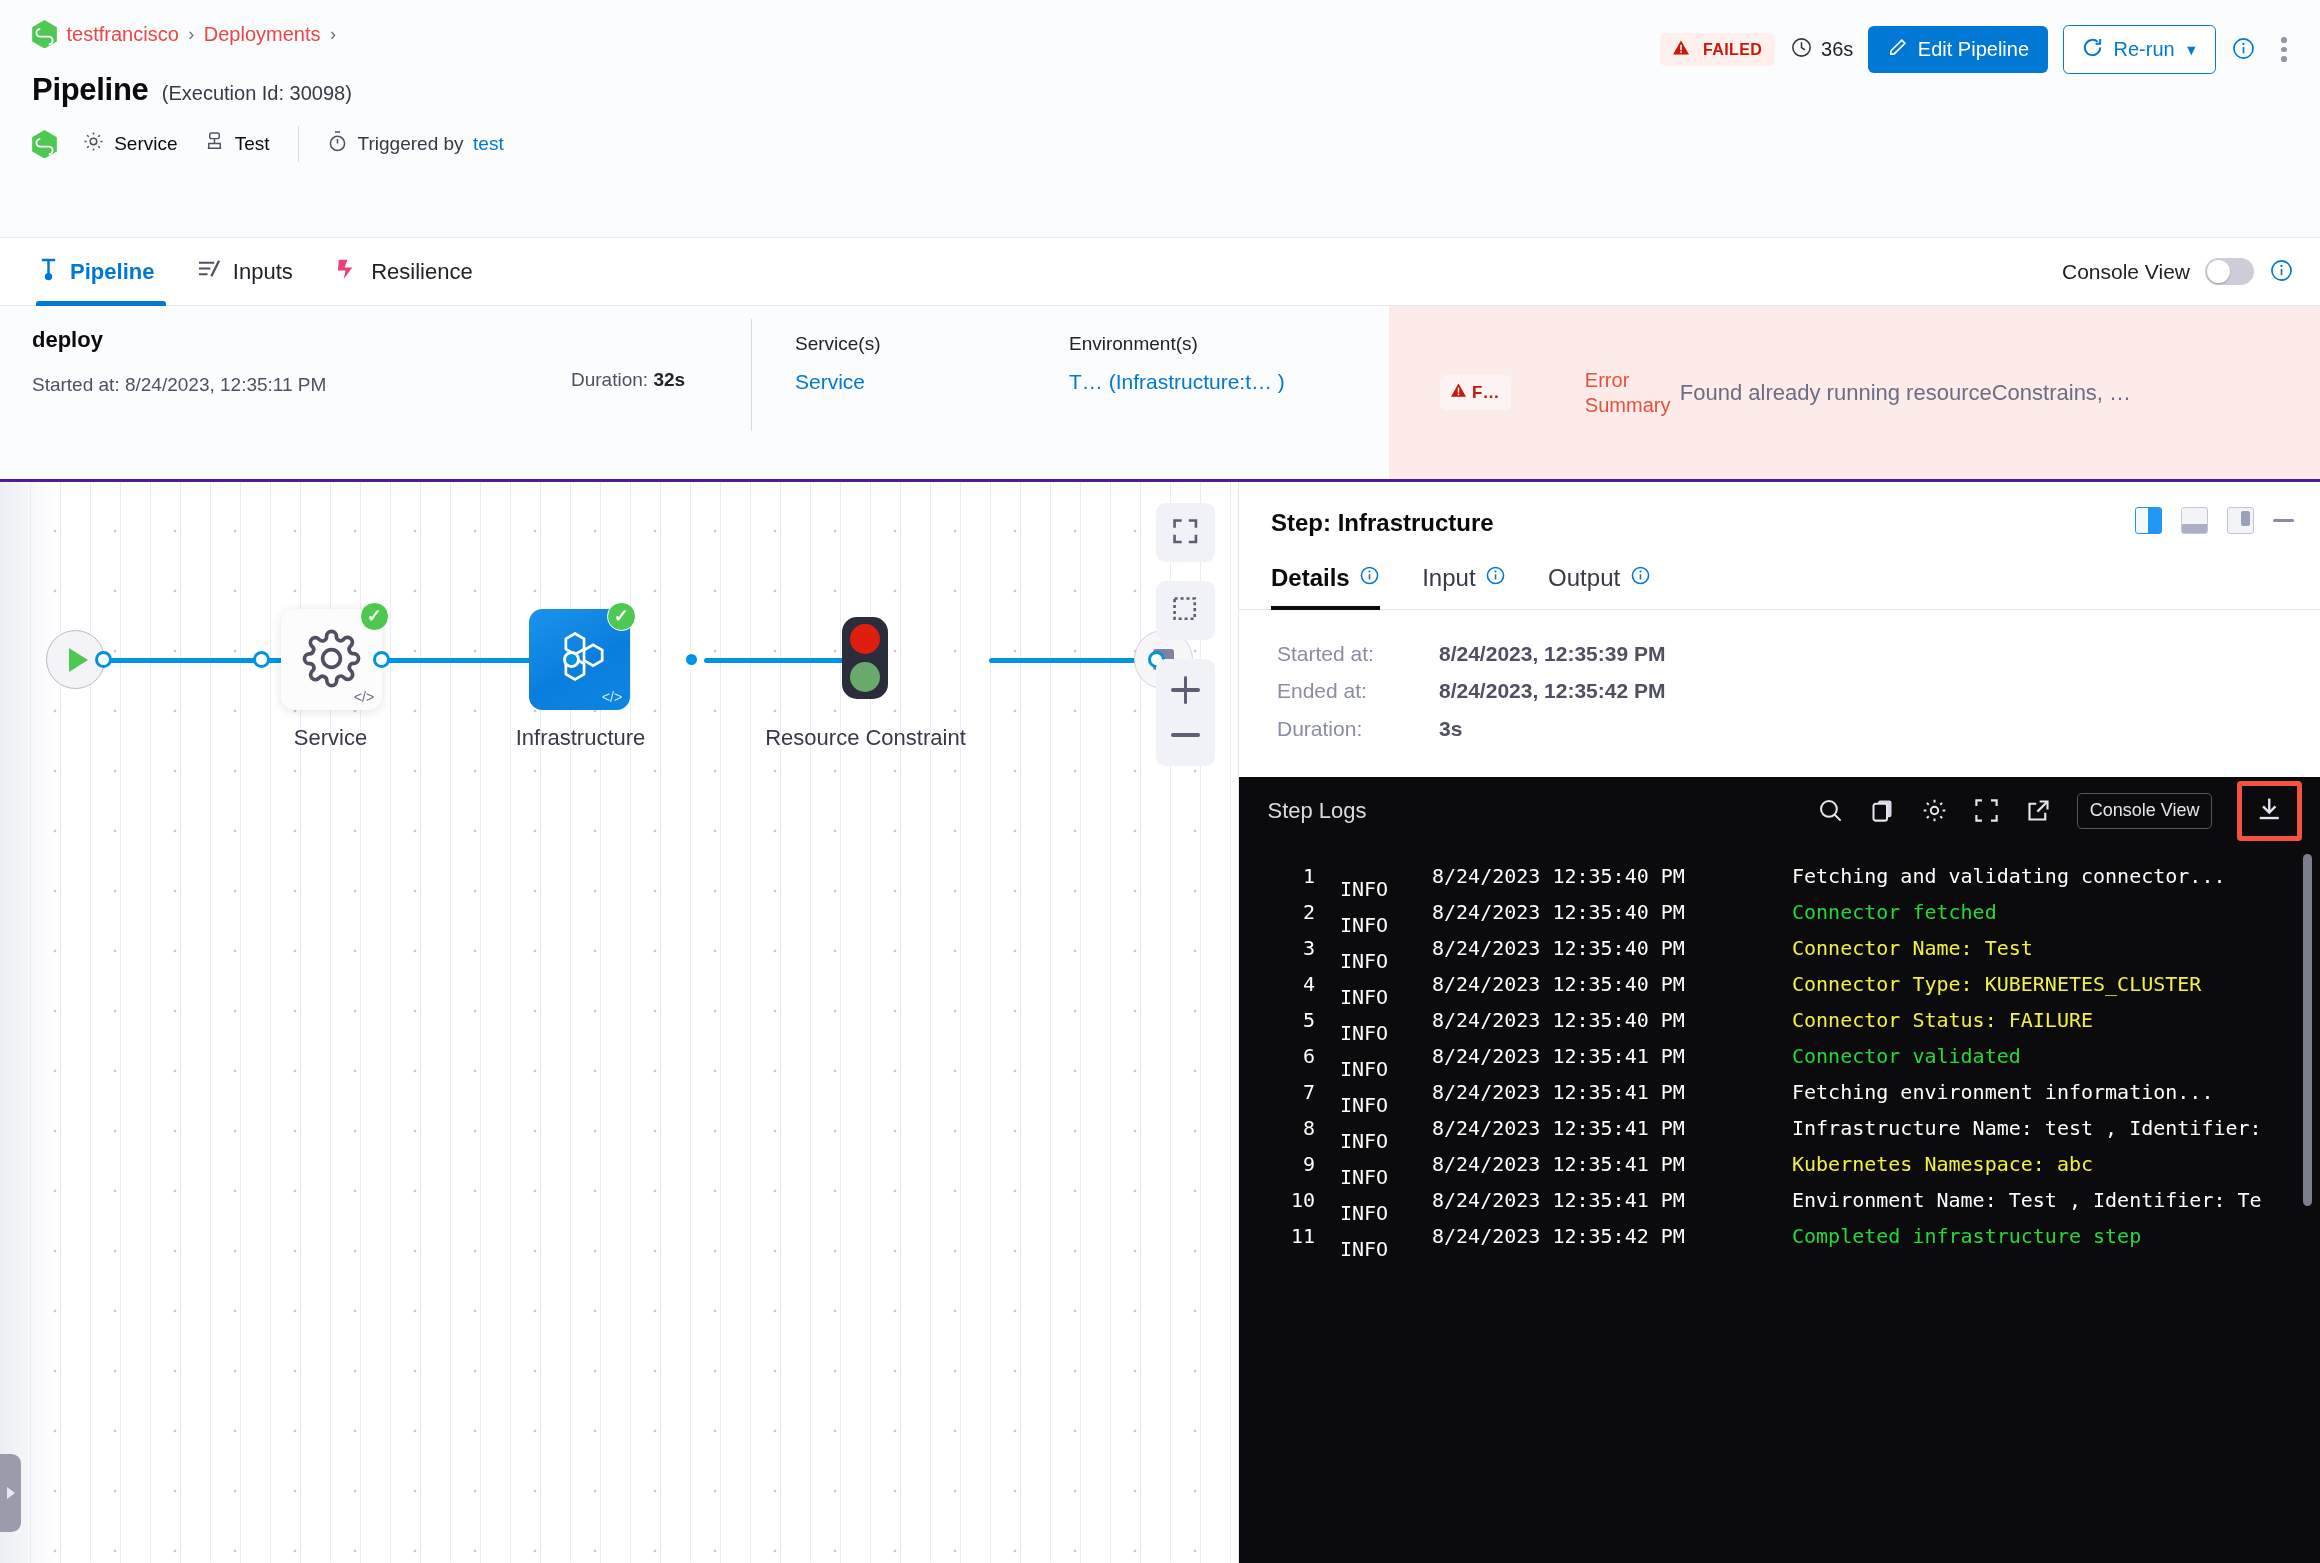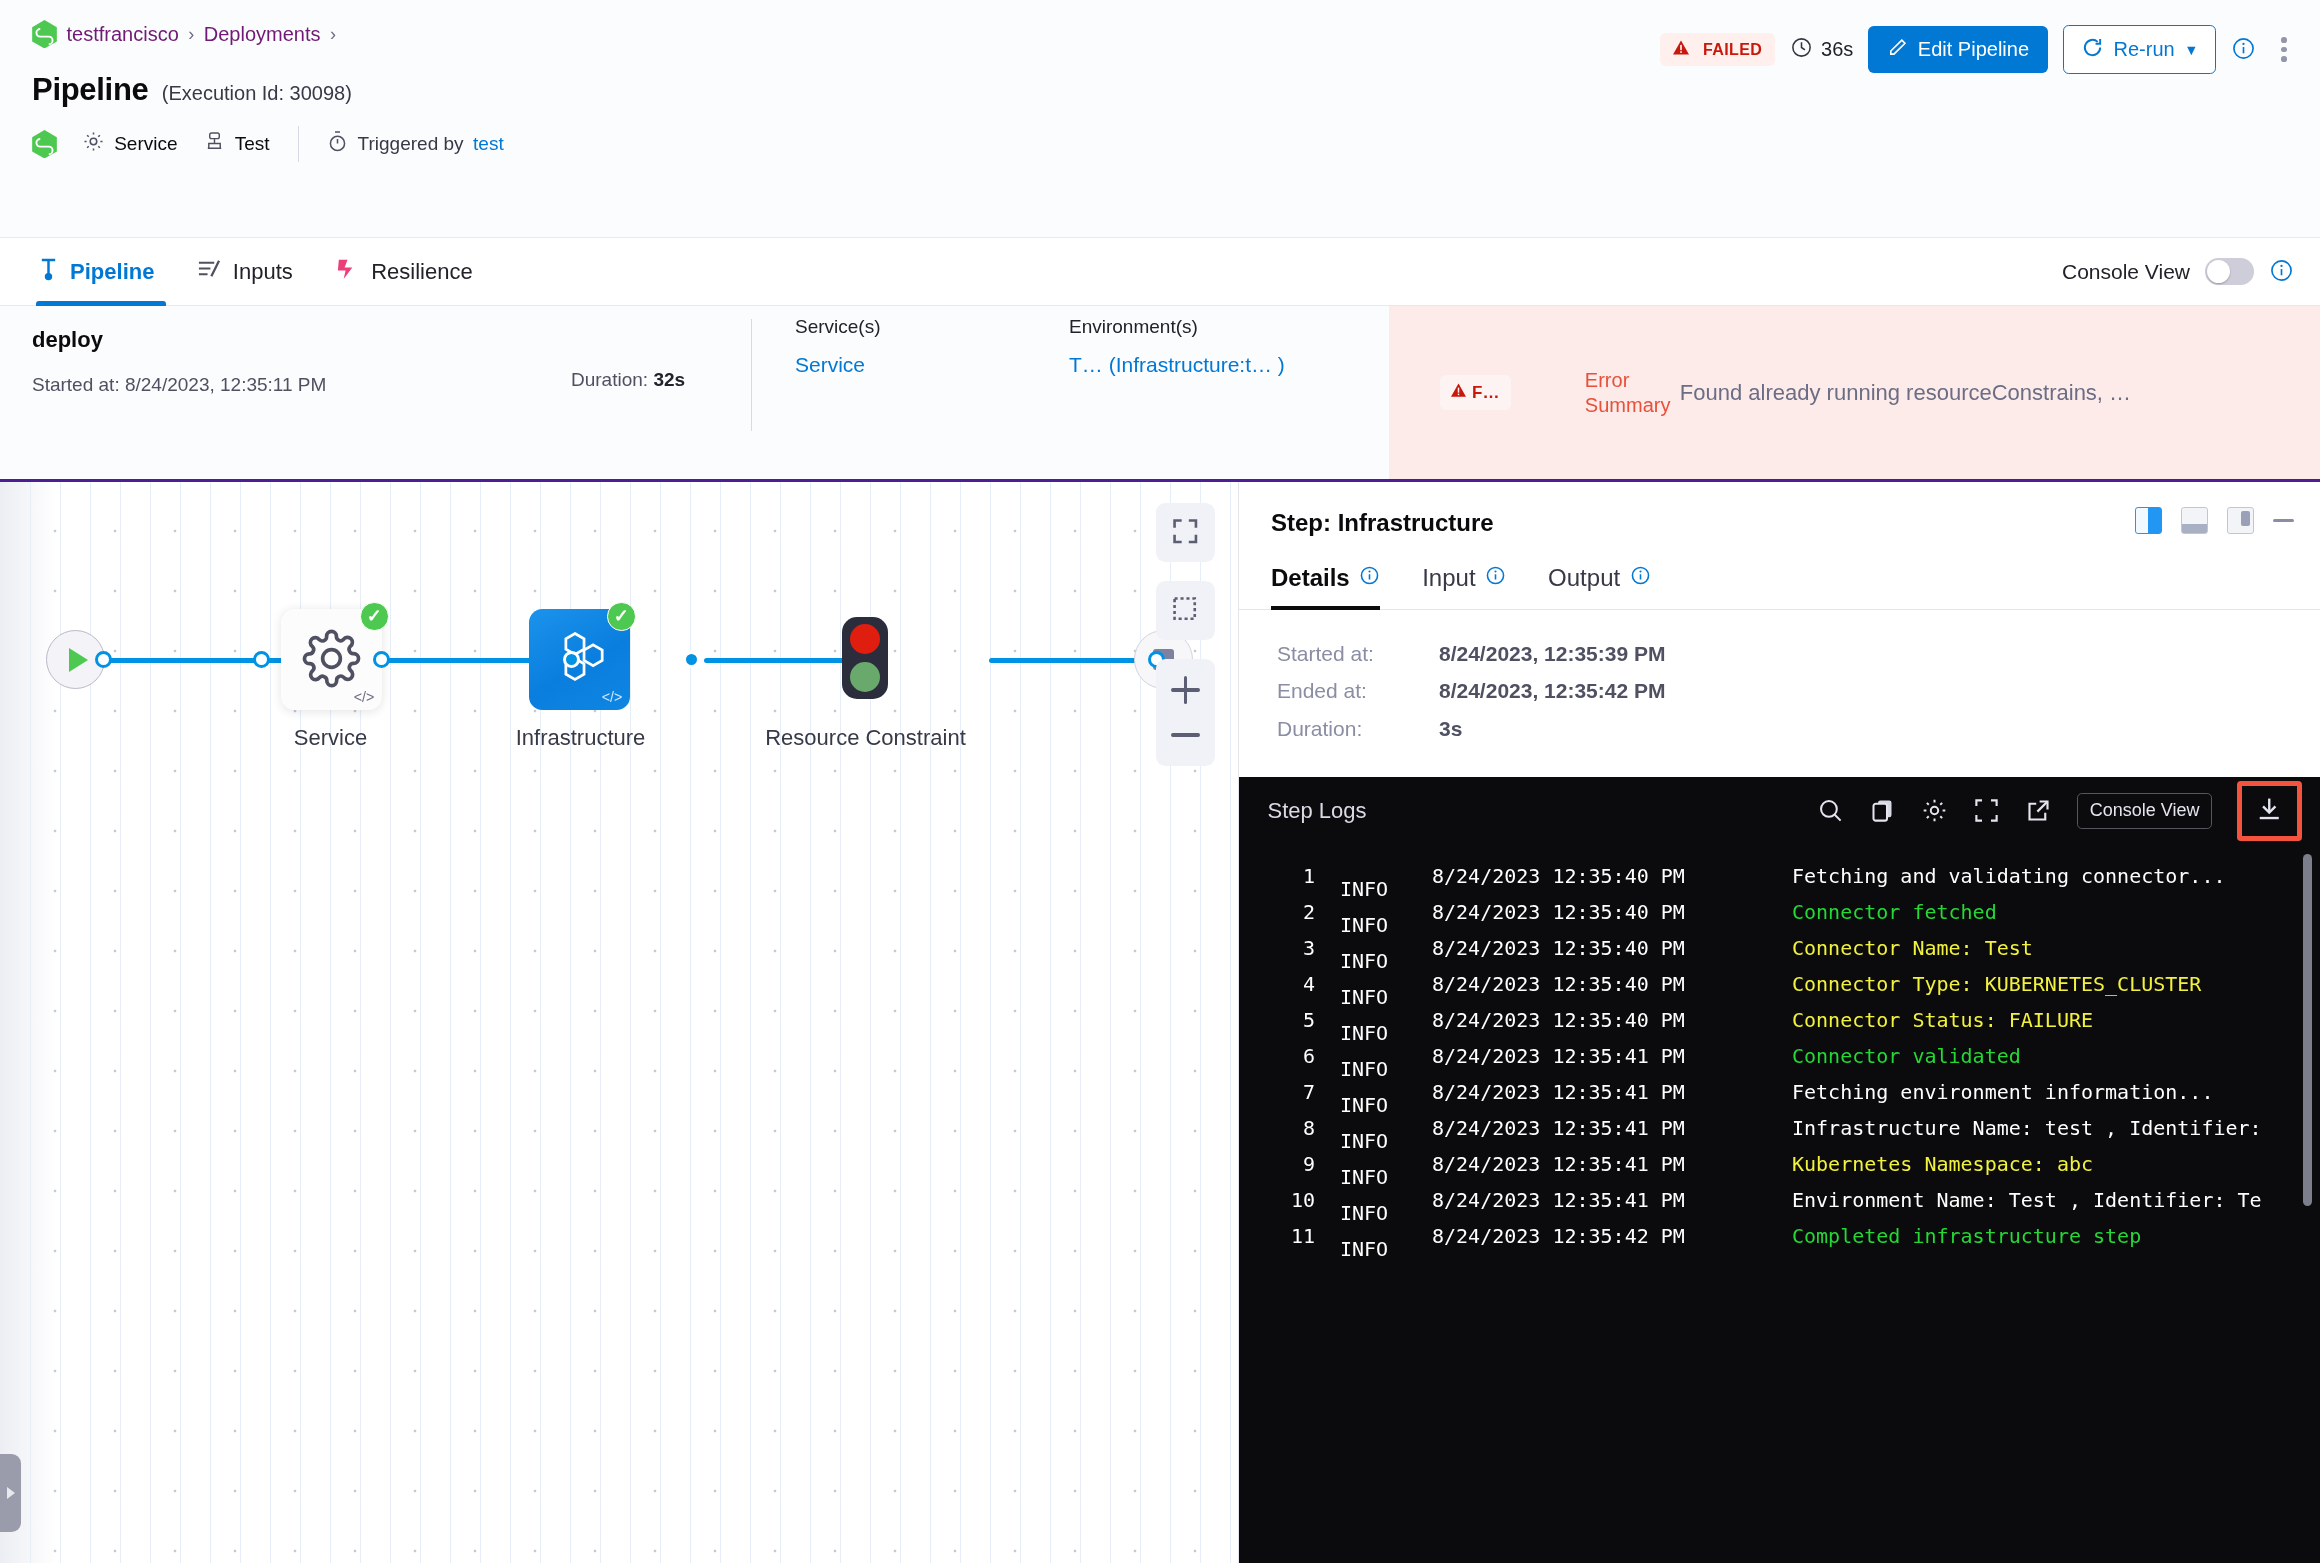--- a/index.html
+++ b/index.html
@@ -16,21 +16,21 @@
   .header {
     padding: 17px 32px 0 32px;
     background: #fbfcfd;
     border-bottom: 1px solid #e8e8ed;
     height: 238px;
     position: relative;
     flex: 0 0 auto;
   }
   .breadcrumb { display: flex; align-items: center; gap: 9.5px; height: 34px; }
   .bc-logo { width: 25px; height: 28.5px; display:inline-block; }
-  .bc-link { color: #701a75; font-size: 20px; text-decoration: none; }
+  .bc-link { color: #ef4444; font-size: 20px; text-decoration: none; }
   .bc-sep { color: #6b6d85; font-size: 18px; }
 
   .title-row { display: flex; align-items: baseline; gap: 13.3px; margin-top: 21px; }
   .page-title { font-size: 31px; font-weight: bold; letter-spacing: -0.3px; color: #0b0b0d; }
   .exec-id { font-size: 20px; color: #383946; }
 
   .meta-row { display: flex; align-items: center; gap: 13.3px; margin-top: 19px; height: 34px; }
   .meta-logo { width: 25px; height: 28.5px; }
   .meta-item { display: flex; align-items: center; gap: 9.5px; font-size: 19px; color: #0b0b0d; }
   .meta-item.svc { margin-left: 11.4px; }
@@ -97,21 +97,21 @@
     flex: 0 0 1389px; background: #fbfcfd; padding: 21px 32px 0 32px;
     display:flex; position: relative;
   }
   .sl-block { display: flex; flex-direction: column; }
   .stage-name { font-size: 22px; font-weight: bold; color: #0b0b0d; }
   .started { font-size: 19px; color: #4f5162; margin-top: 21px; }
   .started b { color: #4f5162; font-weight: normal; }
   .duration { font-size: 19px; color: #4f5162; position: absolute; left: 571px; top: 63px; }
   .duration b { color: #22222a; }
   .vdiv { position: absolute; left: 751px; top: 13.3px; width:1px; height: 112px; background:#d9dae5; }
-  .col { position: absolute; top: 10px; }
+  .col { position: absolute; top: 27px; }
   .col .ch { font-size: 19px; color: #22222a; }
   .col .cv { font-size: 21px; color: #0278d5; margin-top: 15px; }
   .col.services { left: 795px; }
   .col.envs { left: 1069px; }
 
   .summary-right {
     flex: 1; background: #fcebe9; display: flex; align-items: center; padding-left: 21px;
     position: relative;
   }
   .err-chip {

